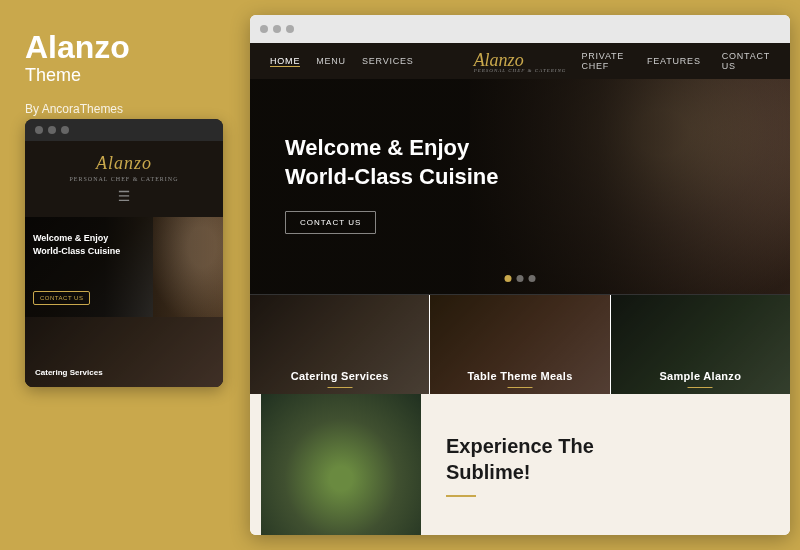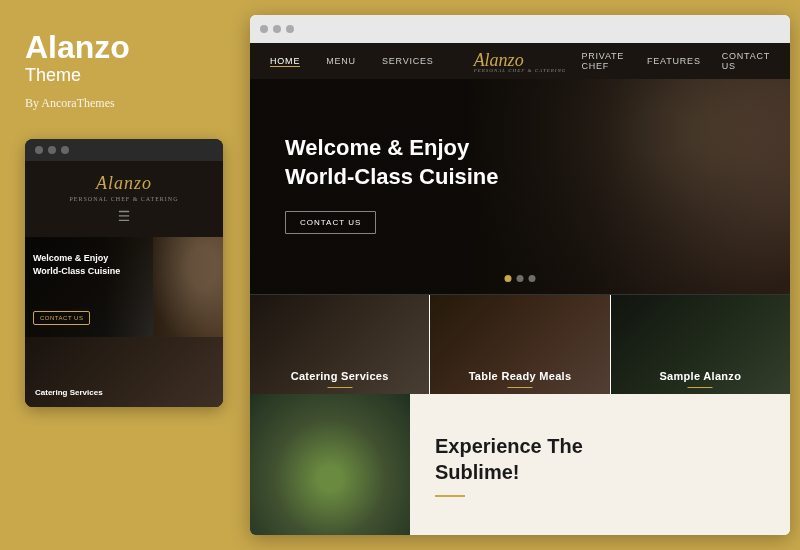--- a/index.html
+++ b/index.html
@@ -26,28 +26,28 @@
       font-weight: bold;
       color: #fff;
       font-family: Arial, sans-serif;
       line-height: 1.1;
     }
 
     .left-panel .theme-subtitle {
       font-size: 18px;
       color: #fff;
       font-family: Arial, sans-serif;
-      margin-bottom: 10px;
+      margin-bottom: 16px;
     }
 
     .left-panel .by-line {
       font-size: 12px;
       color: rgba(255,255,255,0.85);
-      font-family: Liberation Serif, serif;
-      margin-bottom: 28px;
+      font-family: Liberation Sans, sans-serif;
+      margin-bottom: 3px;
     }
 
     
     .mobile-preview {
       background: #1a1a1a;
       border-radius: 8px;
       width: 198px;
       overflow: hidden;
       box-shadow: 0 4px 15px rgba(0,0,0,0.3);
     }
@@ -202,21 +202,21 @@
       height: 36px;
       display: flex;
       align-items: center;
       justify-content: center;
       gap: 0;
       padding: 0 20px;
     }
 
     .nav-links {
       display: flex;
-      gap: 26px;
+      gap: 16px;
       align-items: center;
       flex: 1;
     }
 
     .nav-link {
       color: #ccc;
       font-size: 9px;
       letter-spacing: 0.8px;
       text-transform: uppercase;
       font-family: Arial, sans-serif;
@@ -387,20 +387,21 @@
       width: 25px;
       height: 1px;
       background: #c9a84c;
     }
 
     
     .sublime-section {
       display: flex;
       background: #f5f0e8;
       height: 141px;
+      padding-left: 11px;
     }
 
     .sublime-image {
       width: 160px;
       flex-shrink: 0;
       background: linear-gradient(135deg, #2a4020 0%, #405830 40%, #608050 100%);
       position: relative;
       overflow: hidden;
     }
 
@@ -509,21 +510,21 @@
   <div class="services-row">
     <div class="service-card">
       <div class="service-card-bg1"></div>
       <div class="service-card-overlay"></div>
       <div class="service-card-label">Catering Services</div>
       <div class="service-card-underline"></div>
     </div>
     <div class="service-card">
       <div class="service-card-bg2"></div>
       <div class="service-card-overlay"></div>
-      <div class="service-card-label">Table Ready Meals</div>
+      <div class="service-card-label">Table Theme Meals</div>
       <div class="service-card-underline"></div>
     </div>
     <div class="service-card">
       <div class="service-card-bg3"></div>
       <div class="service-card-overlay"></div>
       <div class="service-card-label">Sample Alanzo</div>
       <div class="service-card-underline"></div>
     </div>
   </div>
 

